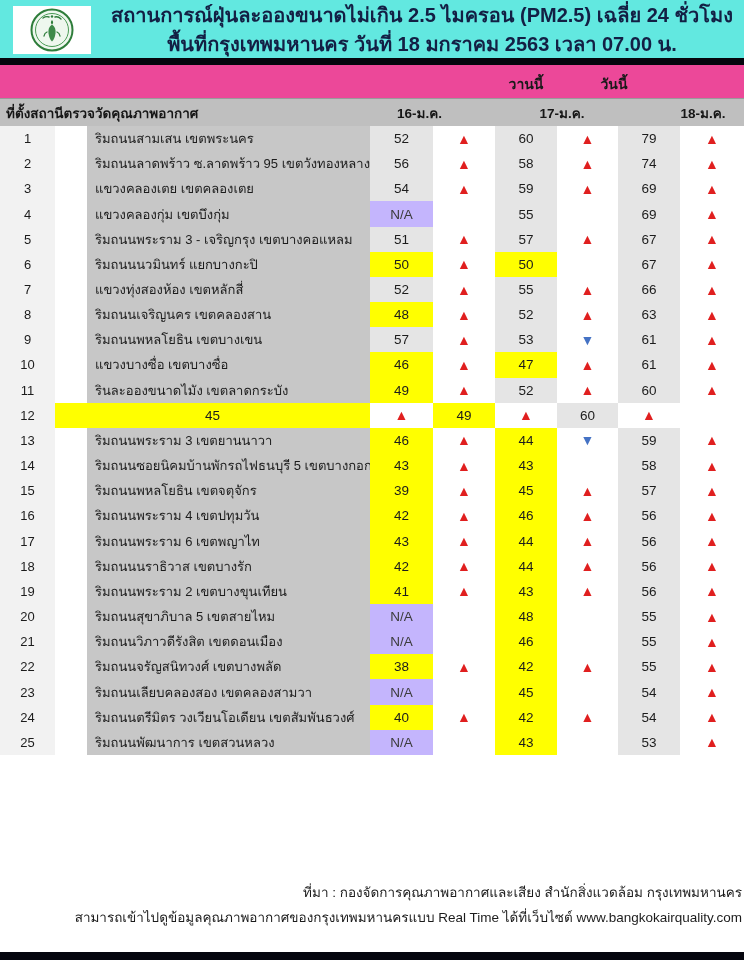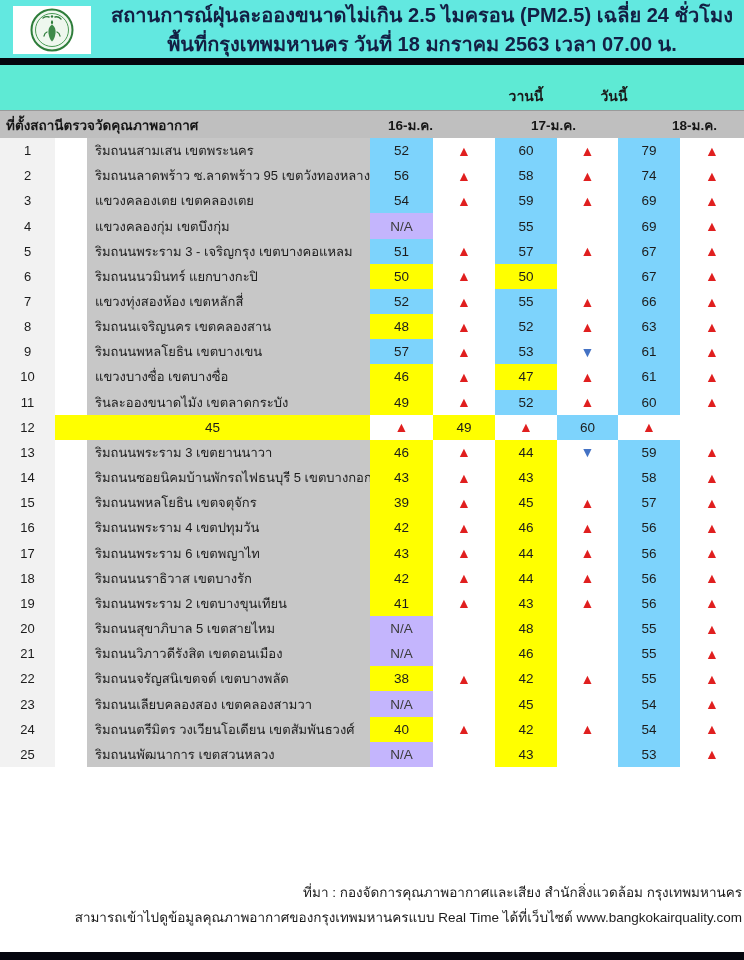--- a/index.html
+++ b/index.html
@@ -11,41 +11,41 @@
   .banner { position:relative; height:58px; background:#62E8E0; flex:0 0 auto; }
   .logo-box { position:absolute; left:13px; top:6px; width:78px; height:48px; background:#fff; display:flex; align-items:center; justify-content:center; }
   .titles { margin-left:100px; height:100%; display:flex; flex-direction:column; align-items:center; justify-content:center; gap:3px; }
   .title-line { font-size:20px; font-weight:bold; color:#131F44; line-height:1.3; white-space:nowrap; }
 
   .black-bar { background:#05060e; flex:0 0 auto; }
   .black-bar.top { height:7px; }
   .black-bar.bottom { height:8px; }
 
   
-  .group-header { position:relative; height:45px; background:#5eead4; flex:0 0 auto; }
+  .group-header { position:relative; height:33px; background:#ec4899; flex:0 0 auto; }
   .group-label { position:absolute; bottom:3px; text-align:center; font-size:14px; font-weight:bold; color:#1a1a1a; }
   .group-label.yesterday { left:495px; width:62px; }
   .group-label.today { left:583px; width:62px; }
 
   
   .grid { display:grid; grid-template-columns:55px 315px 63px 62px 62px 61px 62px 64px; }
 
   .col-header { height:28px; background:#BFBFBF; align-items:center; flex:0 0 auto; border-top:1px solid #9a9a9a;gap:9px; }
   .h-station { grid-column:1 / span 2; font-size:13.5px; font-weight:bold; color:#161616; padding-left:6px; white-space:nowrap; }
-  .h-date { font-size:13.5px; font-weight:bold; color:#161616; }
+  .h-date { font-size:13.5px; font-weight:bold; color:#161616; text-align:center; }
 
   
   #rows { flex:0 0 auto; }
   .row { height:25.16px; align-items:stretch; }
   .c { display:flex; align-items:center; justify-content:center; font-size:13px; color:#1c1c1c; }
   .c.no { background:#F2F2F2; }
   .c.station { background:#C7C7C7; justify-content:flex-start; padding-left:8px; white-space:nowrap; overflow:hidden;margin-left:32px; }
   .c.val { font-size:13.5px; }
   .c.val.yellow { background:#FFFF00; }
-  .c.val.orange { background:#7dd3fc; }
+  .c.val.orange { background:#e5e5e5; }
   .c.val.na { background:#c4b5fd; color:#3c3c3c;text-align:right; }
   .c.arrow { background:#fff; font-size:14px; line-height:1; }
   .arrow-glyph.up { color:#E01F1F; }
   .arrow-glyph.down { color:#4472C4; }
 
   
   .spacer { flex:1 1 auto; }
   .footer { flex:0 0 auto; text-align:right; padding:0 2px 22px 0; }
   .footer-line { font-size:13.5px; color:#1c1c1c; line-height:25px; white-space:nowrap; }
 </style>
@@ -404,21 +404,21 @@
         <div class="c arrow"></div>
         <div class="c val yellow">46</div>
         <div class="c arrow"></div>
         <div class="c val orange">55</div>
         <div class="c arrow">
           <span class="arrow-glyph up">▲</span>
         </div>
       </div>
       <div class="row grid">
         <div class="c no">22</div>
-        <div class="c station">ริมถนนจรัญสนิเขตจต์ เขตบางพลัด</div>
+        <div class="c station">ริมถนนจรัญสนิทวงศ์ เขตบางพลัด</div>
         <div class="c val yellow">38</div>
         <div class="c arrow">
           <span class="arrow-glyph up">▲</span>
         </div>
         <div class="c val yellow">42</div>
         <div class="c arrow">
           <span class="arrow-glyph up">▲</span>
         </div>
         <div class="c val orange">55</div>
         <div class="c arrow">

